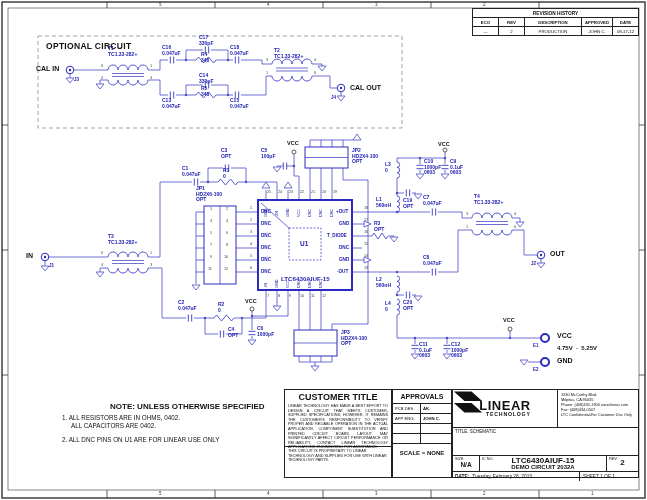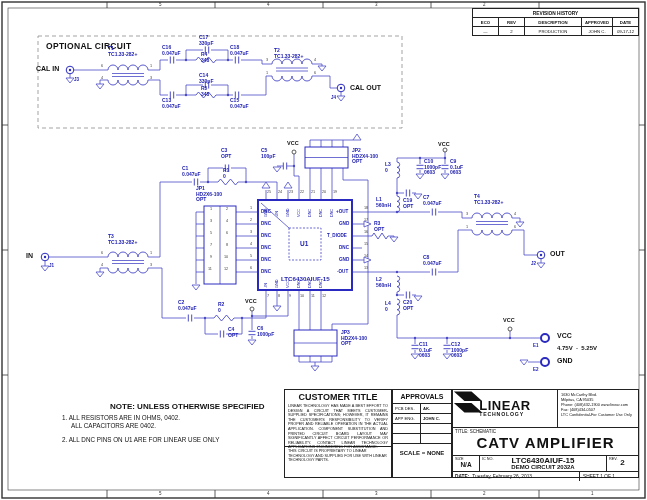--- a/index.html
+++ b/index.html
@@ -37,21 +37,21 @@
   .notice-foot{border-top:1px solid #222;font-size:3.8px;line-height:4.6px;padding:2px 3px;}
   .approvals{left:392px;top:389px;width:60px;height:89px;}
   .ap-title{font-weight:bold;font-size:7px;text-align:center;padding:3px 0;border-bottom:1px solid #222;}
   .ap-row{display:grid;grid-template-columns:28px 30px;border-bottom:1px solid #222;height:9px;}
   .ap-row div{font-size:4.2px;padding:2px 1px 0 2px;border-right:1px solid #222;}
   .ap-row div:last-child{border-right:none;font-weight:bold;}
   .ap-scale{font-weight:bold;font-size:6px;text-align:center;padding-top:6px;}
   .tblock{left:452px;top:389px;width:187px;height:89px;}
   .tb-r1{display:flex;border-bottom:1px solid #222;height:37px;}
   .tb-logo{width:104px;border-right:1px solid #222;display:flex;align-items:center;justify-content:center;gap:3px;}
-  .brand{display:flex;flex-direction:column;line-height:1;}
+  .brand{display:flex;flex-direction:column;align-items:flex-end;line-height:1;}
   .brand-top{font-weight:bold;font-size:13px;letter-spacing:.5px;}
   .brand-bot{font-size:5.2px;font-weight:bold;letter-spacing:.8px;}
   .tb-addr{flex:1;font-size:3.9px;line-height:4.9px;padding:3px 2px 0 3px;}
   .tb-r2{border-bottom:1px solid #222;height:27px;}
   .tb-title-label{font-size:4.5px;padding:1px 0 0 2px;}
   .tb-title{font-weight:bold;font-size:15px;text-align:center;letter-spacing:1px;line-height:17px;}
   .tb-r3{display:flex;border-bottom:1px solid #222;height:15px;}
   .tb-size{width:26px;border-right:1px solid #222;}
   .tb-ic{flex:1;border-right:1px solid #222;position:relative;}
   .tb-rev{width:31px;}
@@ -666,21 +666,20 @@
       <div class="tb-addr">
         <div>1630 McCarthy Blvd.</div>
         <div>Milpitas, CA 95035</div>
         <div>Phone: (408)432-1900   www.linear.com</div>
         <div>Fax: (408)434-0507</div>
         <div>LTC Confidential-For Customer Use Only</div>
       </div>
     </div>
     <div class="tb-r2">
       <div class="tb-title-label">TITLE: SCHEMATIC</div>
-      <div class="tb-title">CATV AMPLIFIER</div>
     </div>
     <div class="tb-r3">
       <div class="tb-size">
         <div class="cell-lab">SIZE</div>
         <div class="tb-size-val">N/A</div>
       </div>
       <div class="tb-ic">
         <div class="cell-lab">IC NO.</div>
         <div class="tb-part">LTC6430AIUF-15</div>
         <div class="tb-demo">DEMO CIRCUIT 2032A</div>

